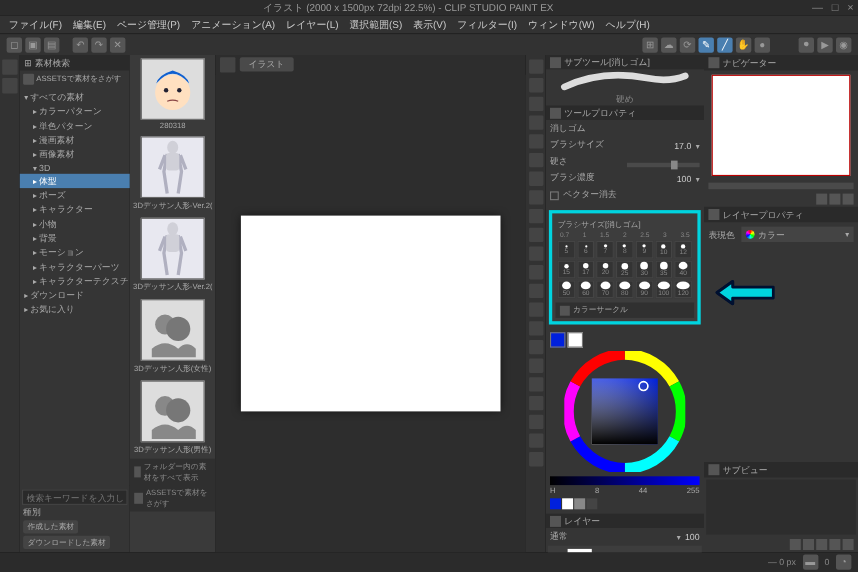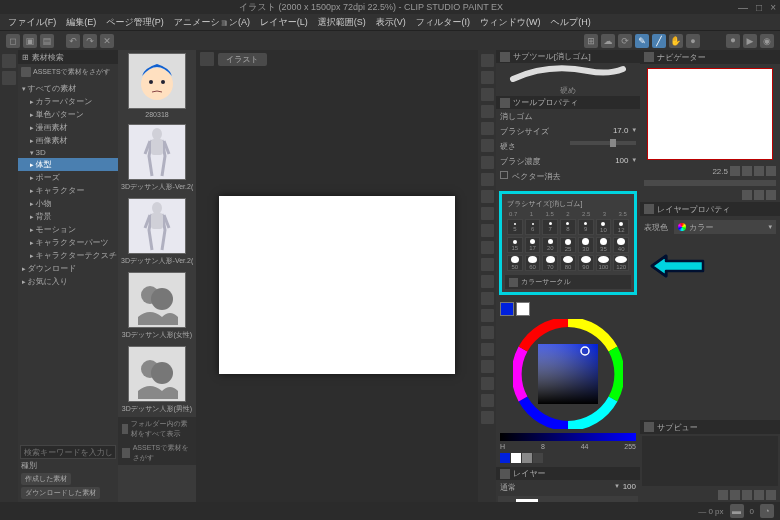--- a/index.html
+++ b/index.html
@@ -42,39 +42,39 @@
   
   .thumbs { width: 78px; background: #3a3a3a; display: flex; flex-direction: column; overflow: hidden; }
   .thumb { padding: 3px; text-align: center; }
   .thumb .img { width: 58px; height: 56px; margin: 0 auto; background: #ddd; border: 1px solid #666; display: flex; align-items: center; justify-content: center; overflow: hidden; }
   .thumb .cap { font-size: 7px; margin-top: 2px; overflow: hidden; white-space: nowrap; }
   .folderline { padding: 2px 4px; font-size: 7px; background: #2f2f2f; color: #888; display: flex; align-items: center; gap: 3px; }
   .folderline .ic { width: 10px; height: 10px; background: #555; }
   
   
   .canvaswrap { flex: 1; background: #2d2d2d; display: flex; flex-direction: column; position: relative; }
-  .canvtab { height: 18px; display: flex; padding: 2px 4px; gap: 4px; align-items: center; }
+  .canvtab { height: 18px; display: flex; padding: 2px 4px; gap: 4px; align-items: flex-start; }
   .canvtab .tab { background: #4a4a4a; padding: 1px 8px; font-size: 8px; border-radius: 2px; }
   .canvtab .arr { width: 14px; height: 14px; background: #444; border-radius: 1px; }
   .canvas-holder { flex: 1; display: flex; align-items: center; justify-content: center; background: #2d2d2d; }
   .canvas { width: 236px; height: 178px; background: #fff; box-shadow: 0 0 8px rgba(0,0,0,0.6); }
   
   
   .midtool { width: 18px; background: #323232; display: flex; flex-direction: column; align-items: center; padding-top: 4px; gap: 4px; }
   .midtool .ic { width: 13px; height: 13px; background: #444; border-radius: 1px; }
   
   
   .rpanels { width: 144px; background: #353535; display: flex; flex-direction: column; }
   .phdr { height: 14px; background: #2a2a2a; font-size: 8px; padding: 1px 4px; display: flex; align-items: center; gap: 3px; }
   .phdr .ic { width: 10px; height: 10px; background: #555; }
   .stroke { height: 22px; padding: 2px 6px; }
   .stroke svg { width: 100%; height: 18px; }
   .strokelbl { text-align: center; font-size: 8px; padding: 0 6px; color: #888; }
   .prop { font-size: 8px; padding: 0 4px; }
-  .proprow { display: flex; align-items: flex-start; padding: 2px 0; gap: 4px; }
+  .proprow { display: flex; align-items: flex-end; padding: 2px 0; gap: 4px; }
   .proprow .lbl { flex: 1; }
   .proprow .val { font-size: 8px; color: #ccc; }
   .proprow .sl { flex: 1; height: 4px; background: #4a4a4a; position: relative; }
   .proprow .sl::after { content: ''; position: absolute; left: 60%; top: -2px; width: 6px; height: 8px; background: #888; }
   .boxes { display: flex; gap: 2px; }
   .boxes .b { width: 12px; height: 10px; background: #4a4a4a; border: 1px solid #666; }
   .boxes .b.sel { background: #666; }
   
   
   .brushsizes { border: 3px solid #00d4e0; background: #3d3d3d; margin: 3px; padding: 3px; }
@@ -513,27 +513,20 @@
   </div>
 
   <div class="farright">
     <div class="phdr">
       <span class="ic"></span>
       <span>ナビゲーター</span>
     </div>
     <div class="navbox">
       <div class="preview"></div>
     </div>
-    <div class="navctl">
-      <span>22.5</span>
-      <span class="ic"></span>
-      <span class="ic"></span>
-      <span class="ic"></span>
-      <span class="ic"></span>
-    </div>
     <div class="navslider"></div>
     <div class="navctl">
       <span class="ic"></span>
       <span class="ic"></span>
       <span class="ic"></span>
     </div>
 
     <div class="phdr">
       <span class="ic"></span>
       <span>レイヤープロパティ</span>

